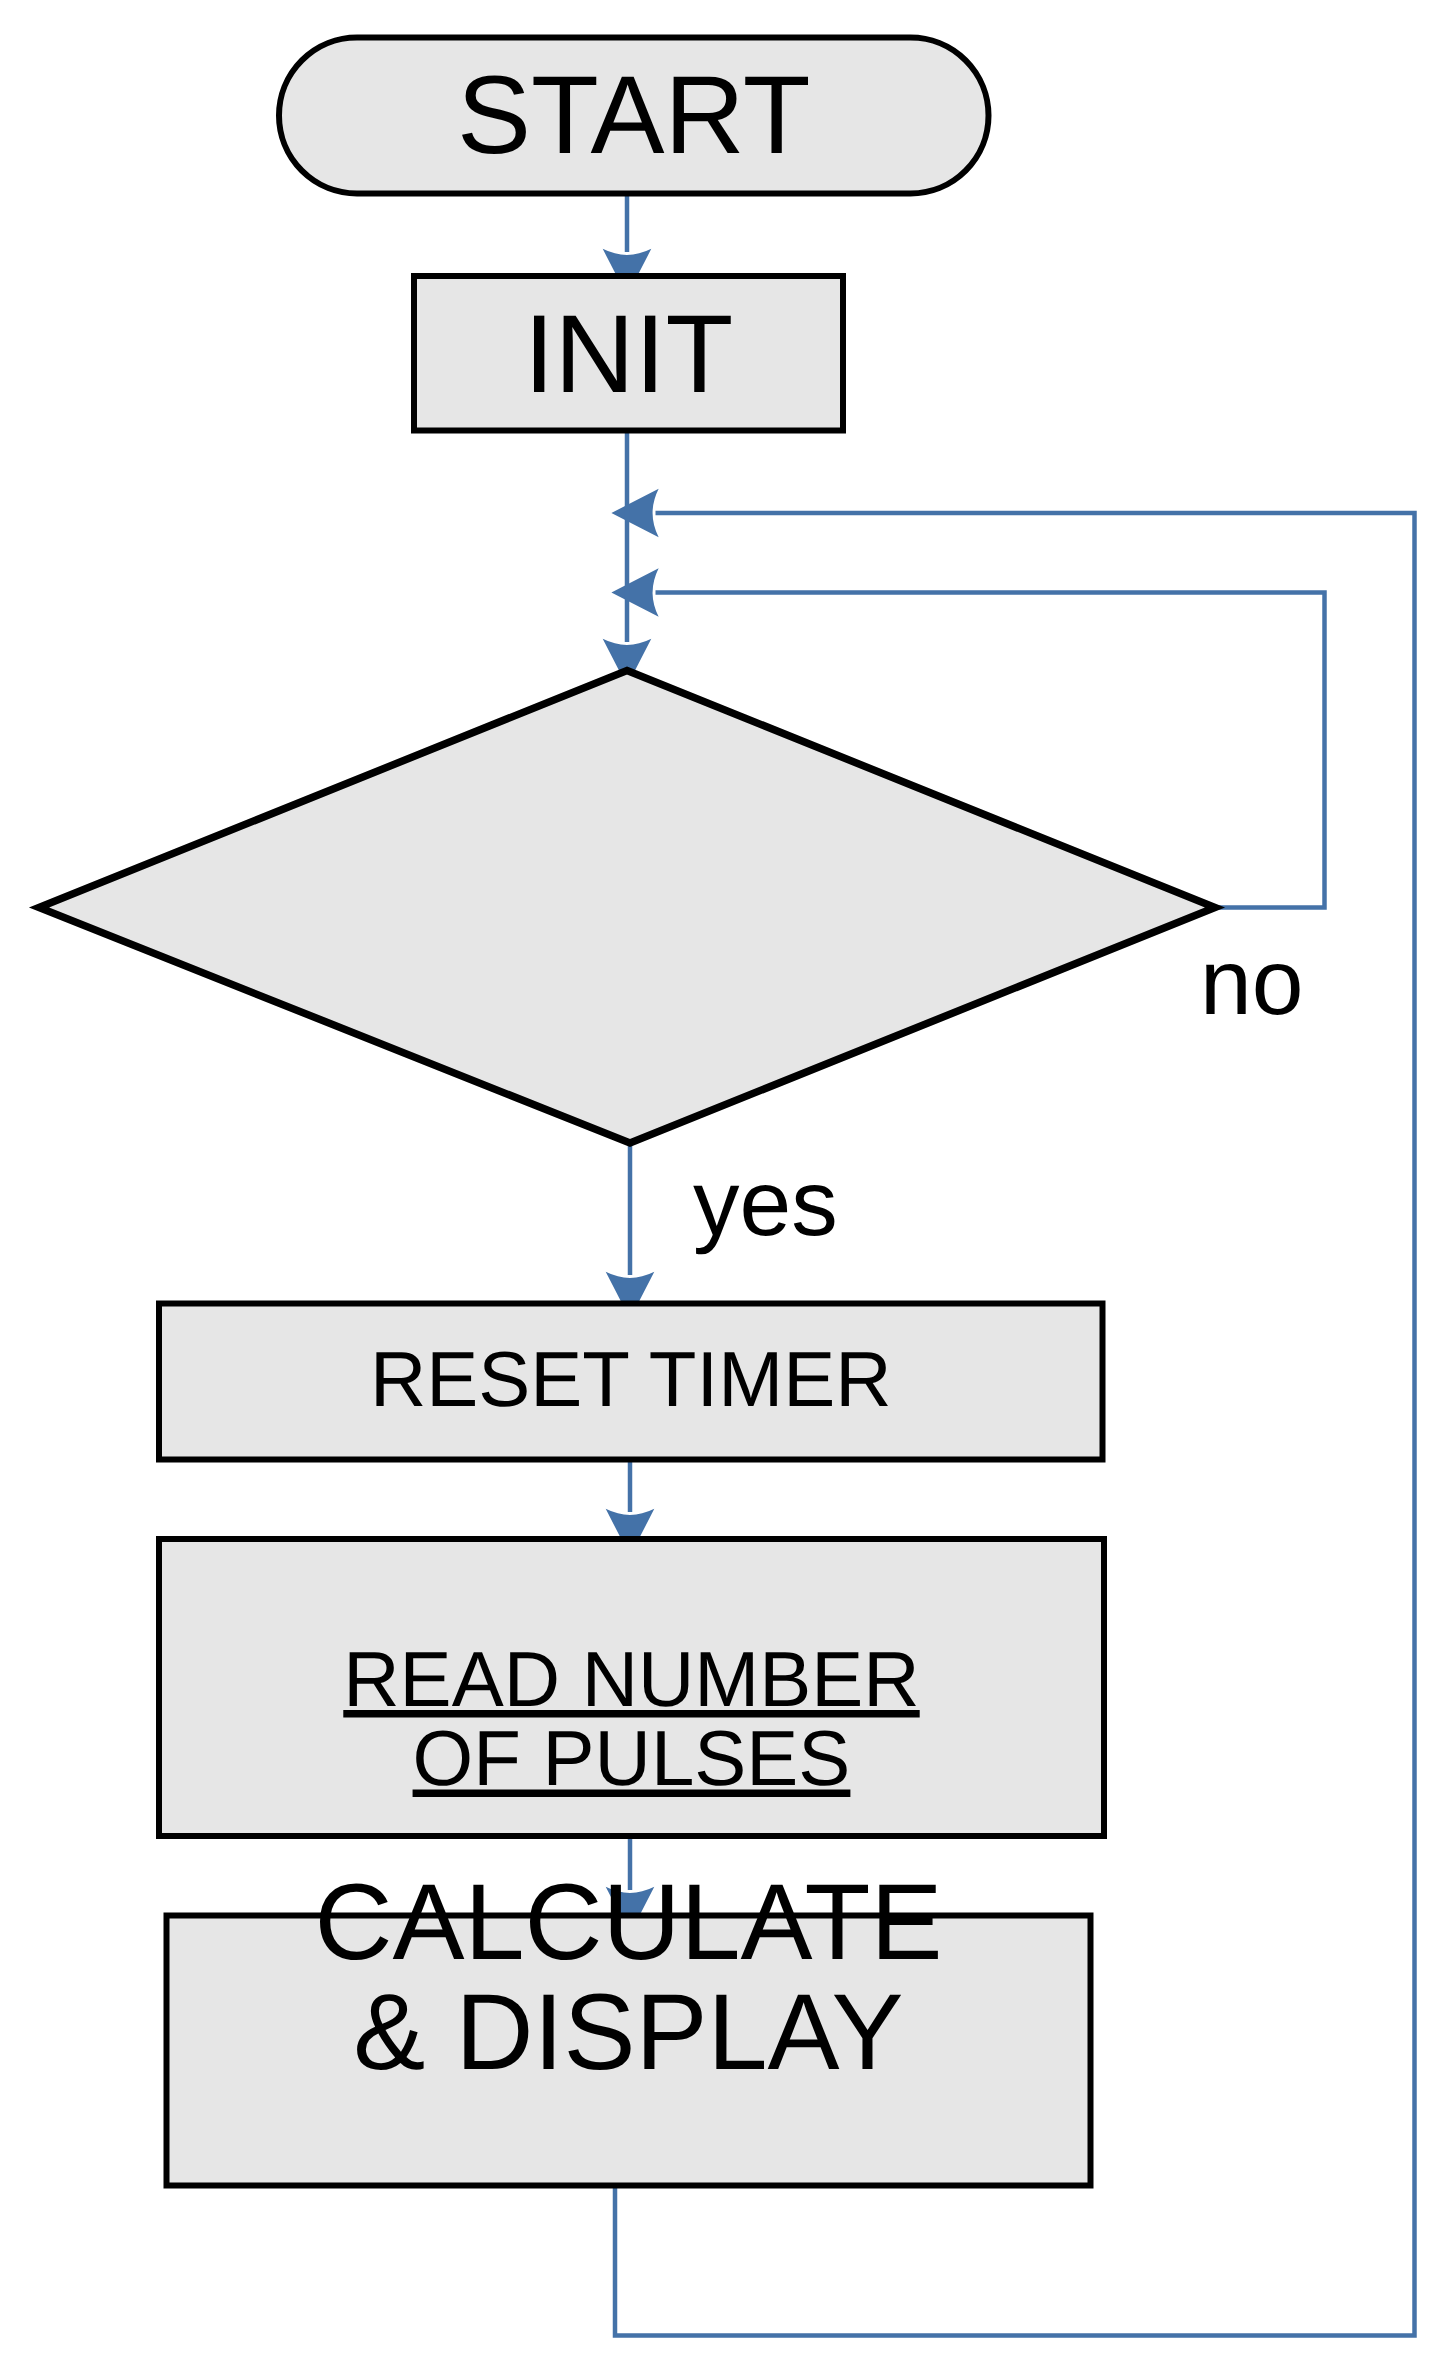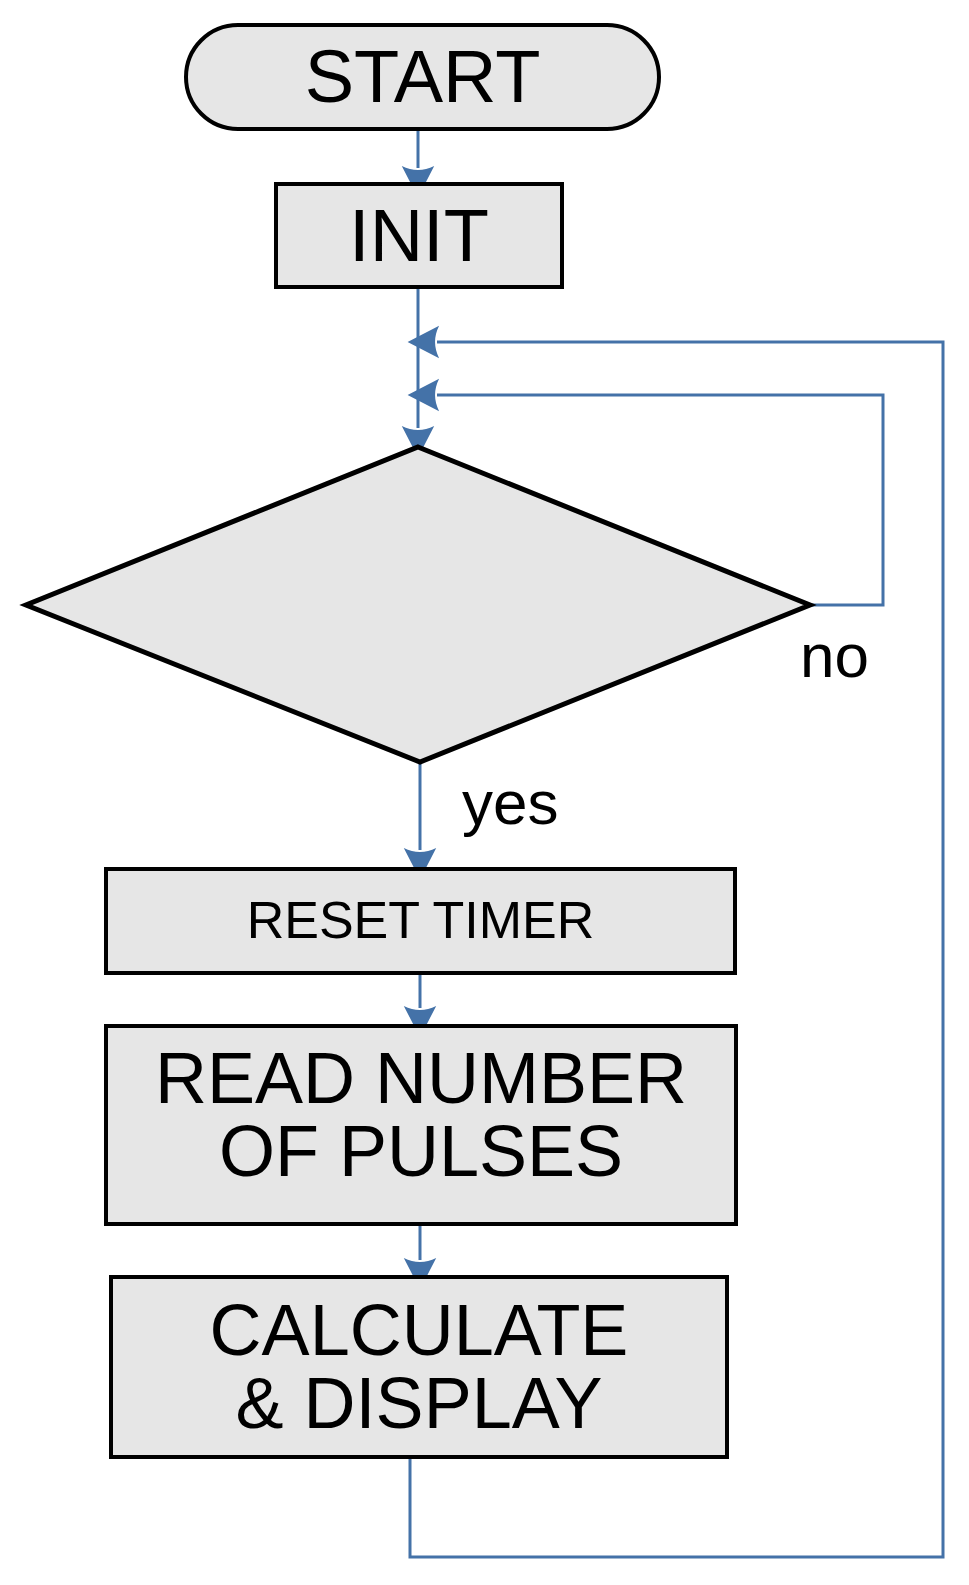--- a/index.html
+++ b/index.html
@@ -102,23 +102,23 @@
     <rect x="111" y="1277" width="616" height="180" fill="#e6e6e6" stroke="#000000" stroke-width="4"></rect>
   </svg>
 
   <div class="node-label" style="left:276px; top:184px; width:286px; height:103px; font-size:74px;">INIT</div>
 
   <div class="node-label" style="left:186px; top:25px; width:473px; height:104px; font-size:74px;">START</div>
 
 
   <div class="node-label" style="left:106px; top:869px; width:629px; height:104px; font-size:52px;">RESET TIMER</div>
 
-  <div class="node-label" style="left:106px; top:1016px; width:630px; height:198px; font-size:72px;">READ NUMBER
+  <div class="node-label" style="left:106px; top:1048px; width:630px; height:198px; font-size:52px;text-decoration:underline;">READ NUMBER
 OF PULSES</div>
 
-  <div class="node-label" style="left:111px; top:1277px; width:616px; height:180px; font-size:72px;">CALCULATE
+  <div class="node-label" style="left:111px; top:1229px; width:616px; height:180px; font-size:72px;">CALCULATE
 &amp; DISPLAY</div>
 
   <div class="edge-label" style="left:800px; top:625px;">no</div>
 
   <div class="edge-label" style="left:462px; top:772px;text-align:right;">yes</div>
 
 </div>
 
 </body></html>

